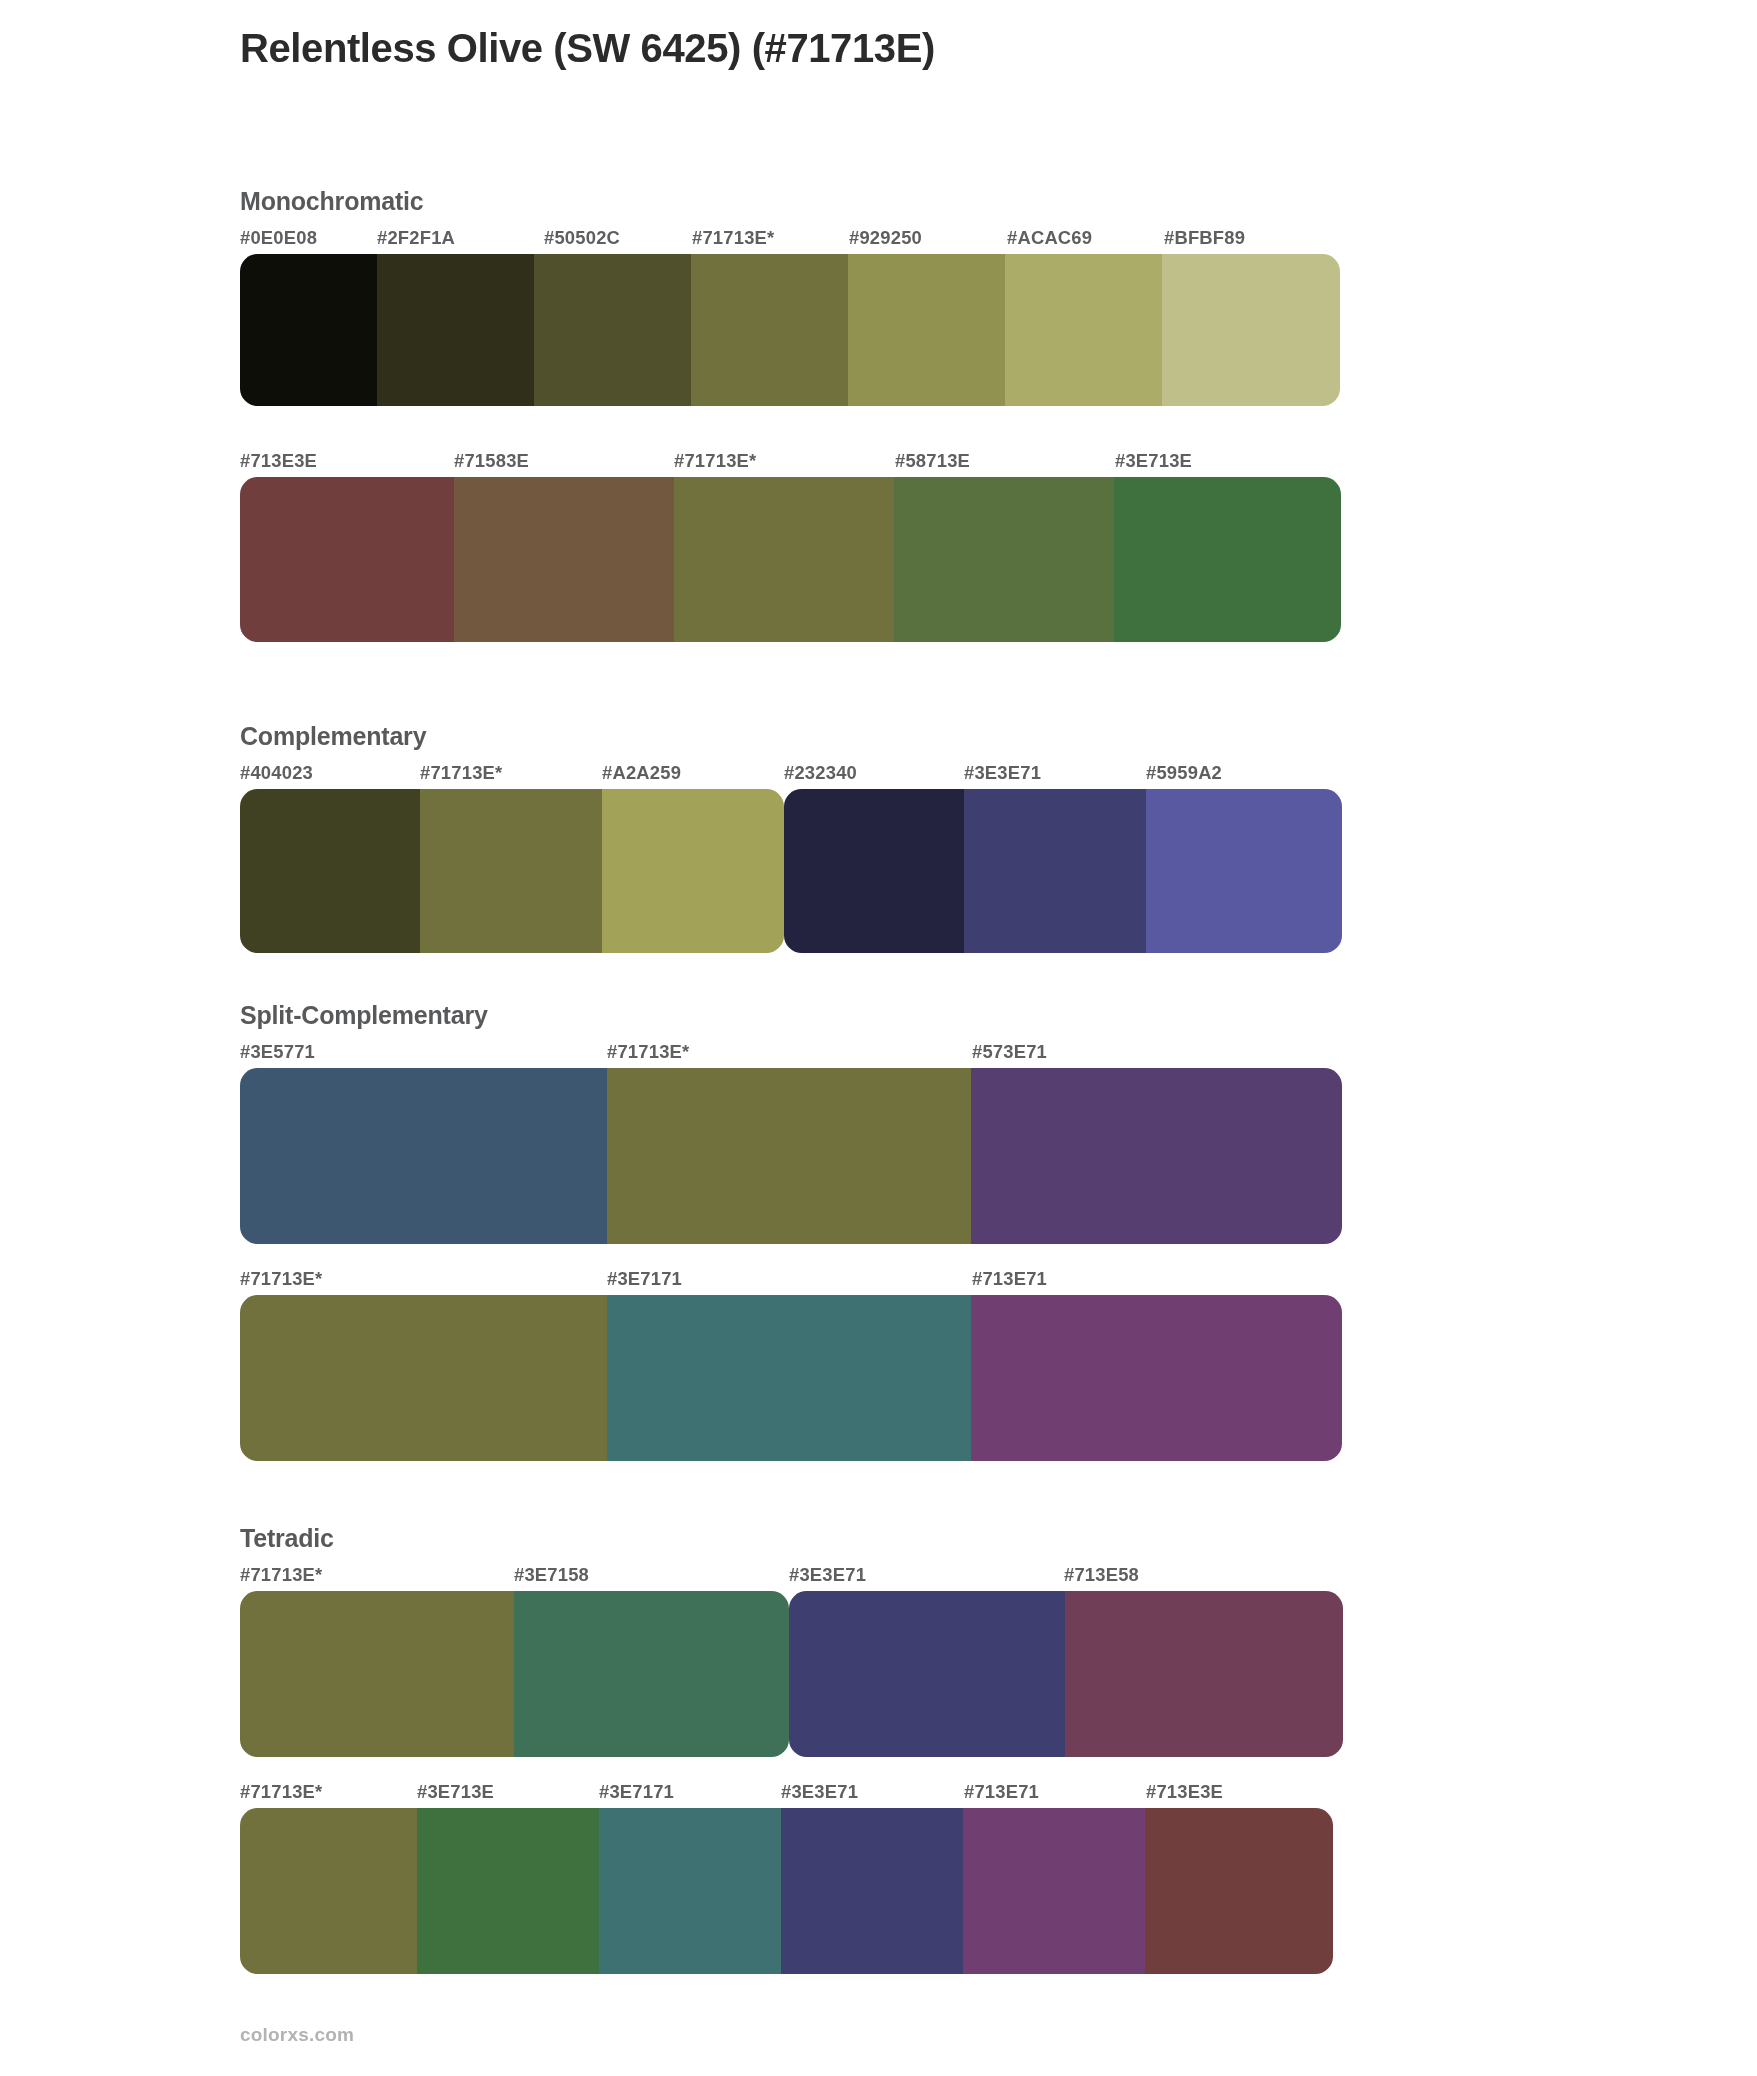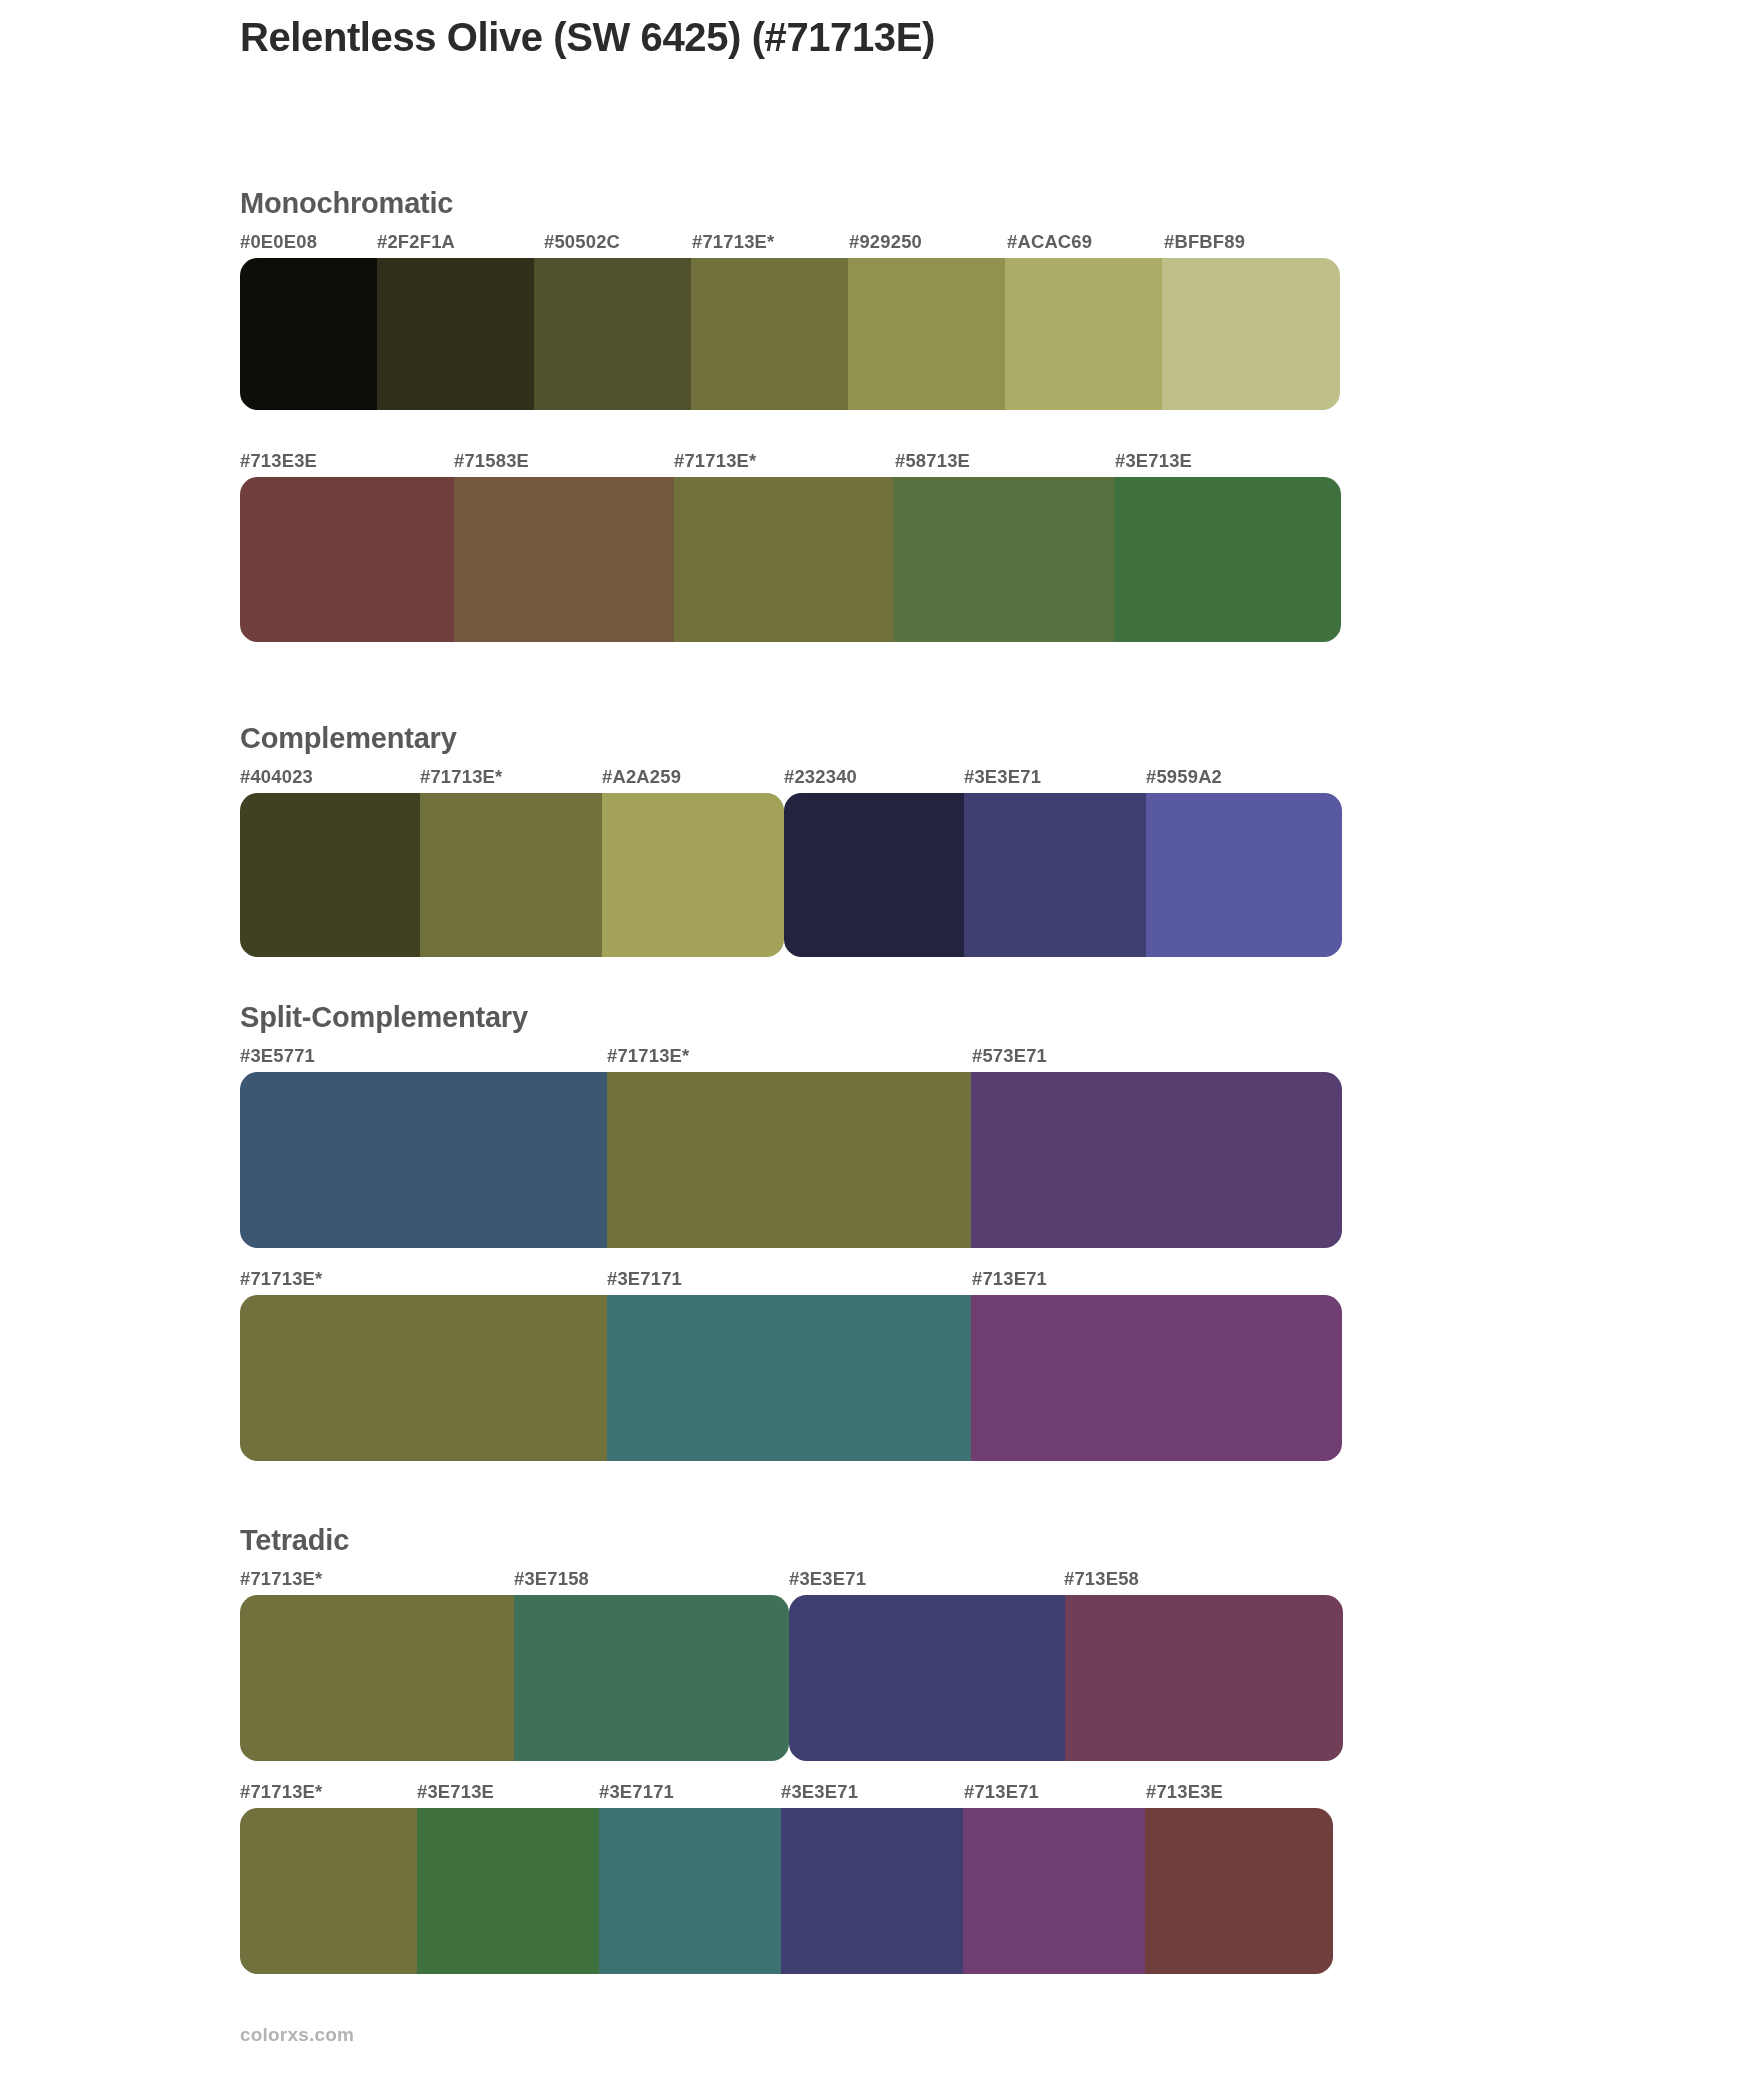--- a/index.html
+++ b/index.html
@@ -10,21 +10,21 @@
     -webkit-font-smoothing:antialiased;
   }
   #page {
     position:relative;
     width:1757px; height:2077px;
     background:#ffffff;
     overflow:hidden;
   }
 
   
-  .header { position:absolute; left:240px; top:13px; width:1438px; }
+  .header { position:absolute; left:240px; top:24px; width:1438px; }
   .page-title {
     font-size:40px;
     font-weight:bold;
     color:#2b2b2b;
     letter-spacing:-0.4px;
     line-height:1.22;
     white-space:nowrap;
   }
   .page-subtitle {
     font-size:33px;
@@ -33,21 +33,21 @@
     letter-spacing:-0.2px;
     line-height:1.25;
     margin-top:9.6px;
   }
 
   
   .sections { position:absolute; left:0; top:0; width:1757px; }
   .palette-section { position:absolute; left:240px; width:1102px; }
 
   .section-heading {
-    font-size:29px;
+    font-size:25px;
     font-weight:bold;
     color:#58595b;
     letter-spacing:-0.2px;
     line-height:1.1;
     margin-bottom:11.2px;
     white-space:nowrap;
   }
 
   .swatch-labels {
     position:relative;

